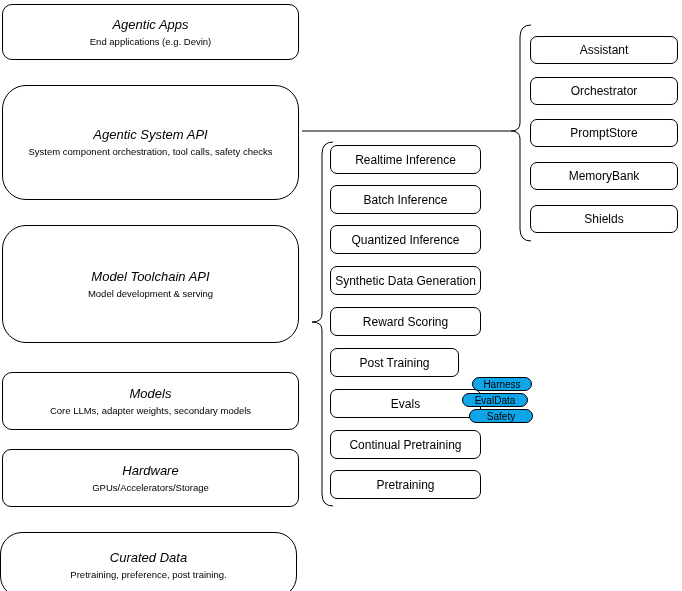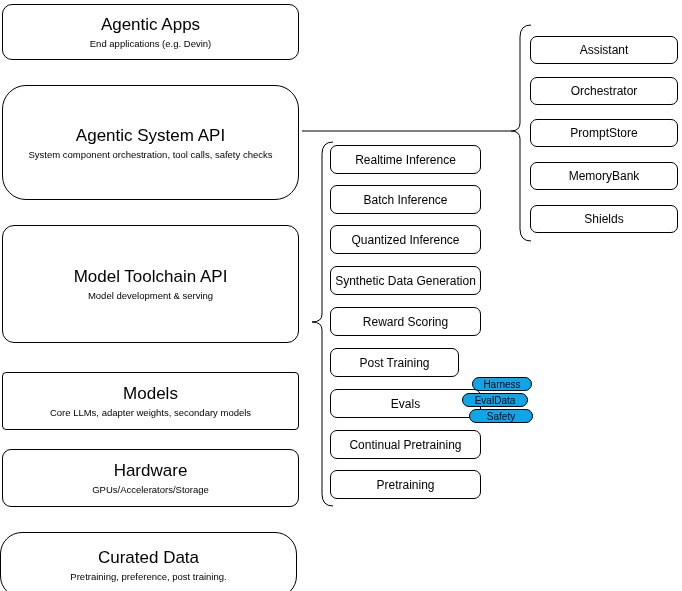--- a/index.html
+++ b/index.html
@@ -20,21 +20,21 @@
     position: absolute;
     box-sizing: border-box;
     border: 1px solid #000000;
     background: #ffffff;
     display: flex;
     flex-direction: column;
     align-items: center;
     justify-content: center;
     text-align: center;
   }
-  .node .t { font-size: 17px; line-height: 1.25; white-space: nowrap; }
+  .node .t { font-size: 13px; line-height: 1.25; white-space: nowrap; font-style: italic; }
   .node .s { font-size: 9.5px; line-height: 1.2; margin-top: 3px; white-space: nowrap; }
   .chip {
     position: absolute;
     box-sizing: border-box;
     border: 1.3px solid #000000;
     background: #ffffff;
     border-radius: 7px;
     display: flex;
     align-items: center;
     justify-content: center;
@@ -72,26 +72,26 @@
   <div class="node" style="left:2px; top:4px; width:297px; height:56px; border-radius:10px;">
     <div class="t">Agentic Apps</div>
     <div class="s">End applications (e.g. Devin)</div>
   </div>
 
   <div class="node" style="left:2px; top:85px; width:297px; height:115px; border-radius:24px;">
     <div class="t">Agentic System API</div>
     <div class="s">System component orchestration, tool calls, safety checks</div>
   </div>
 
-  <div class="node" style="left:2px; top:225px; width:297px; height:118px; border-radius:12px;">
+  <div class="node" style="left:2px; top:225px; width:297px; height:118px; border-radius:24px;">
     <div class="t">Model Toolchain API</div>
     <div class="s">Model development &amp; serving</div>
   </div>
 
-  <div class="node" style="left:2px; top:372px; width:297px; height:58px; border-radius:4px;">
+  <div class="node" style="left:2px; top:372px; width:297px; height:58px; border-radius:10px;">
     <div class="t">Models</div>
     <div class="s">Core LLMs, adapter weights, secondary models</div>
   </div>
 
   <div class="node" style="left:2px; top:449px; width:297px; height:58px; border-radius:9px;">
     <div class="t">Hardware</div>
     <div class="s">GPUs/Accelerators/Storage</div>
   </div>
 
   <div class="node" style="left:0; top:532px; width:297px; height:66px; border-radius:22px;">

